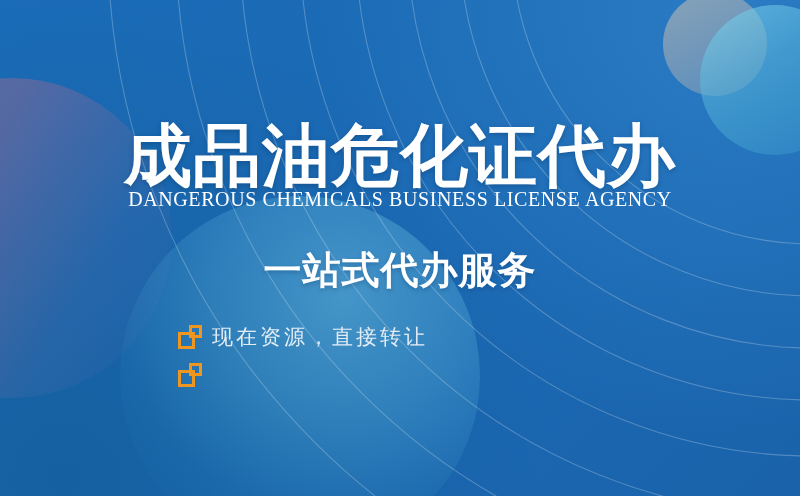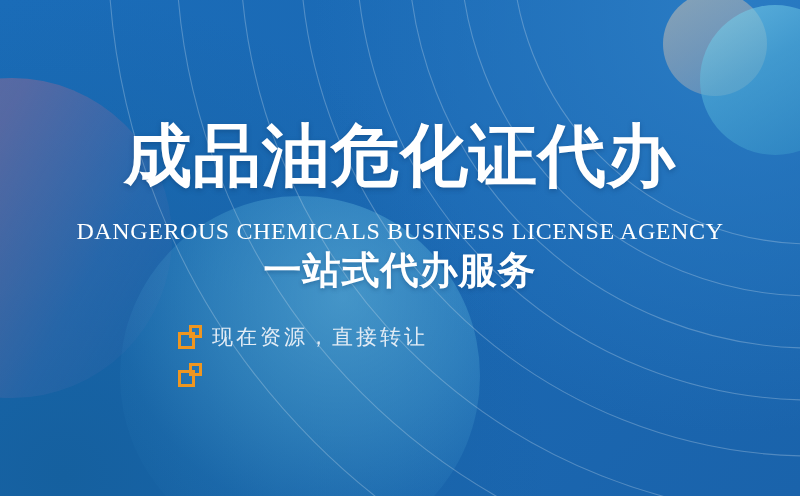--- a/index.html
+++ b/index.html
@@ -90,24 +90,24 @@
     line-height:76px;
     font-weight:bold;
     color:#ffffff;
     letter-spacing:1px;
     text-shadow:0 2px 5px rgba(10,50,95,0.35);
     white-space:nowrap;
   }
 
   #title-en {
     position:absolute;
-    left:0; top:219px; width:800px;
+    left:0; top:187px; width:800px;
     text-align:center;
     font-family:"Liberation Serif","DejaVu Serif",serif;
-    font-size:24px;
+    font-size:20px;
     line-height:24px;
     font-weight:normal;
     color:#ffffff;
     letter-spacing:0.6px;
     white-space:nowrap;
   }
 
   #title-sub {
     position:absolute;
     left:0; top:247px; width:800px;

